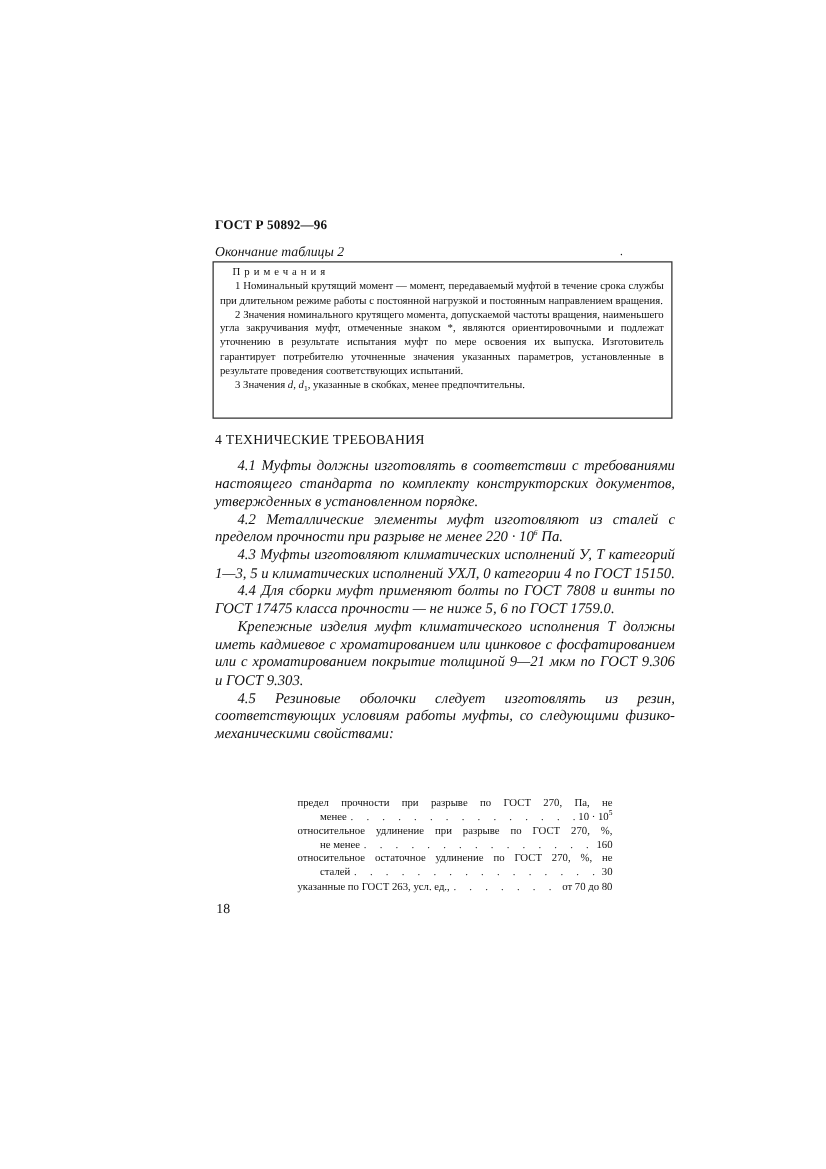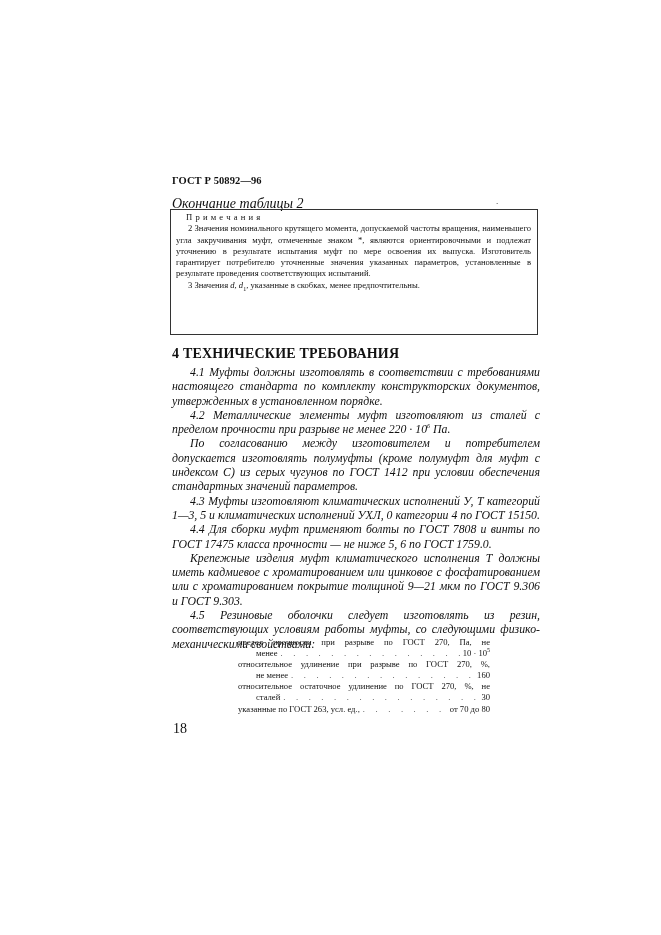--- a/index.html
+++ b/index.html
@@ -8,78 +8,78 @@
       font-family: "Liberation Serif", serif; color: #111;
       overflow: hidden;
     }
     .page { position: absolute; left: 0; top: 0; width: 598px; height: 935px; margin-left: 27px; }
     .doc-code {
       position: absolute; left: 145px; top: 175px;
       font-weight: bold; font-size: 10.5px; letter-spacing: 0.1px;
     }
     .table-cont {
       position: absolute; left: 145px; top: 196px;
-      font-style: italic; font-size: 14px;
+      font-style: italic; font-size: 11px;
     }
     .dot-mark { position: absolute; left: 469px; top: 196px; font-size: 9px; }
     .notes-box {
       position: absolute; left: 143px; top: 209px; width: 368px; height: 126px;
       border: 1px solid #333; border-top-width: 1.5px; border-bottom-width: 1.5px;
       box-sizing: border-box; padding: 2px 6px 0 5px;
       font-size: 8.6px; line-height: 11.3px; text-align: justify;
     }
     .notes-title { letter-spacing: 3.2px; padding-left: 10px; }
     .note-p { text-indent: 12px; margin: 0; }
     .heading {
       position: absolute; left: 145px; top: 346px;
-      font-weight: bold; font-size: 14px; letter-spacing: 0.2px;
+      font-weight: normal; font-size: 11px; letter-spacing: 0.2px;
     }
     .body-text {
       position: absolute; left: 145px; top: 365px; width: 368px;
       font-size: 11.8px; line-height: 14.3px; text-align: justify;
     }
     .body-text p { margin: 0; text-indent: 18px; font-style: italic; }
     .props {
       position: absolute; left: 211px; top: 637px; width: 252px;
       font-size: 8.6px; line-height: 11.1px;
     }
     .prop-line { display: flex; justify-content: space-between; white-space: nowrap; }
     .prop-cont { padding-left: 18px; justify-content: space-between; }
     .leader { flex: 1; overflow: hidden; letter-spacing: 4.2px; padding: 0 3px; color: #333; }
     .justify-line { text-align: justify; text-align-last: justify; }
     .page-num {
-      position: absolute; left: 146px; top: 721px; font-size: 14px;
+      position: absolute; left: 146px; top: 721px; font-size: 11px;
     }
     sup { font-size: 6px; vertical-align: super; line-height: 0; }
     sub { font-size: 6px; vertical-align: sub; line-height: 0; }
   </style>
 </head>
 <body>
 
 <div class="page">
 
   <div class="doc-code">ГОСТ Р 50892—96</div>
   <div class="table-cont">Окончание таблицы 2</div>
   <div class="dot-mark">.</div>
 
   <div class="notes-box">
     <div class="notes-title">Примечания</div>
+    <p class="note-p">1 Номинальный крутящий момент — момент, передаваемый муфтой в течение срока службы при длительном режиме работы с постоянной нагрузкой и постоянным направлением вращения.</p>
     <p class="note-p">2 Значения номинального крутящего момента, допускаемой частоты вращения, наименьшего угла закручивания муфт, отмеченные знаком *, являются ориентировочными и подлежат уточнению в результате испытания муфт по мере освоения их выпуска. Изготовитель гарантирует потребителю уточненные значения указанных параметров, установленные в результате проведения соответствующих испытаний.</p>
     <p class="note-p"><span>3 Значения </span><i>d</i><span>, </span><i>d</i><sub>1</sub><span>, указанные в скобках, менее предпочтительны.</span></p>
   </div>
 
   <div class="heading">
     <span>4</span>
     <span>ТЕХНИЧЕСКИЕ ТРЕБОВАНИЯ</span>
   </div>
 
   <div class="body-text">
     <p>4.1 Муфты должны изготовлять в соответствии с требованиями настоящего стандарта по комплекту конструкторских документов, утвержденных в установленном порядке.</p>
     <p><span>4.2 Металлические элементы муфт изготовляют из сталей с пределом прочности при разрыве не менее 220 · 10</span><sup>6</sup><span> Па.</span></p>
-    <p>По согласованию между изготовителем и потребителем допускается изготовлять полумуфты (кроме полумуфт для муфт с индексом С) из серых чугунов по ГОСТ 1412 при условии обеспечения стандартных значений параметров.</p>
     <p>4.3 Муфты изготовляют климатических исполнений У, Т категорий 1—3, 5 и климатических исполнений УХЛ, 0 категории 4 по ГОСТ 15150.</p>
     <p>4.4 Для сборки муфт применяют болты по ГОСТ 7808 и винты по ГОСТ 17475 класса прочности — не ниже 5, 6 по ГОСТ 1759.0.</p>
     <p>Крепежные изделия муфт климатического исполнения Т должны иметь кадмиевое с хроматированием или цинковое с фосфатированием или с хроматированием покрытие толщиной 9—21 мкм по ГОСТ 9.306 и ГОСТ 9.303.</p>
     <p>4.5 Резиновые оболочки следует изготовлять из резин, соответствующих условиям работы муфты, со следующими физико-механическими свойствами:</p>
   </div>
 
   <div class="props">
     <div>
       <div class="justify-line">предел прочности при разрыве по ГОСТ 270, Па, не</div>
       <div class="prop-line prop-cont">

